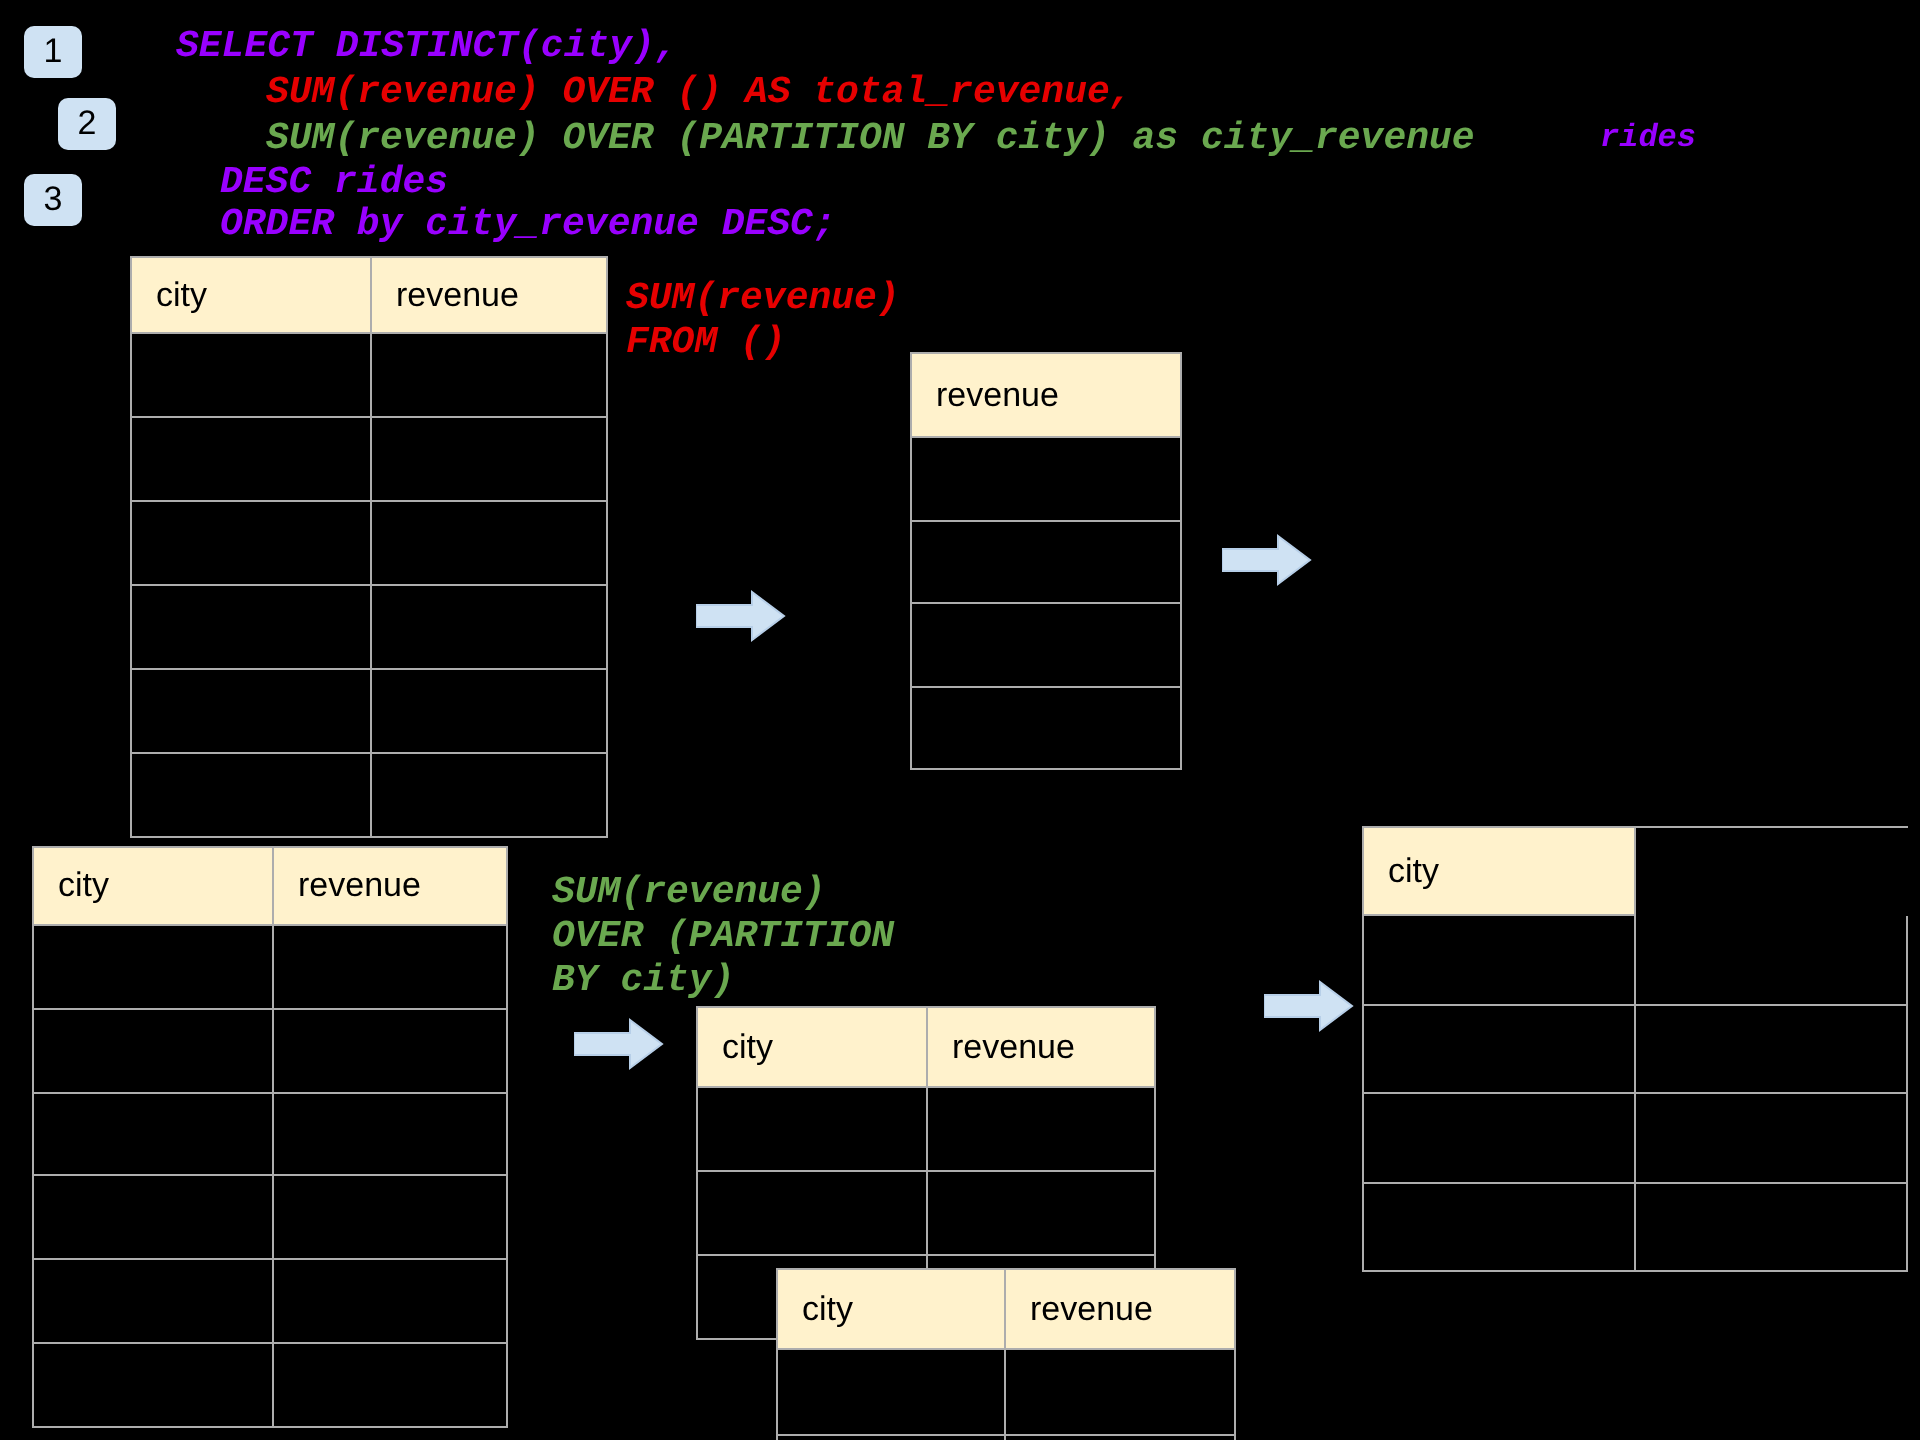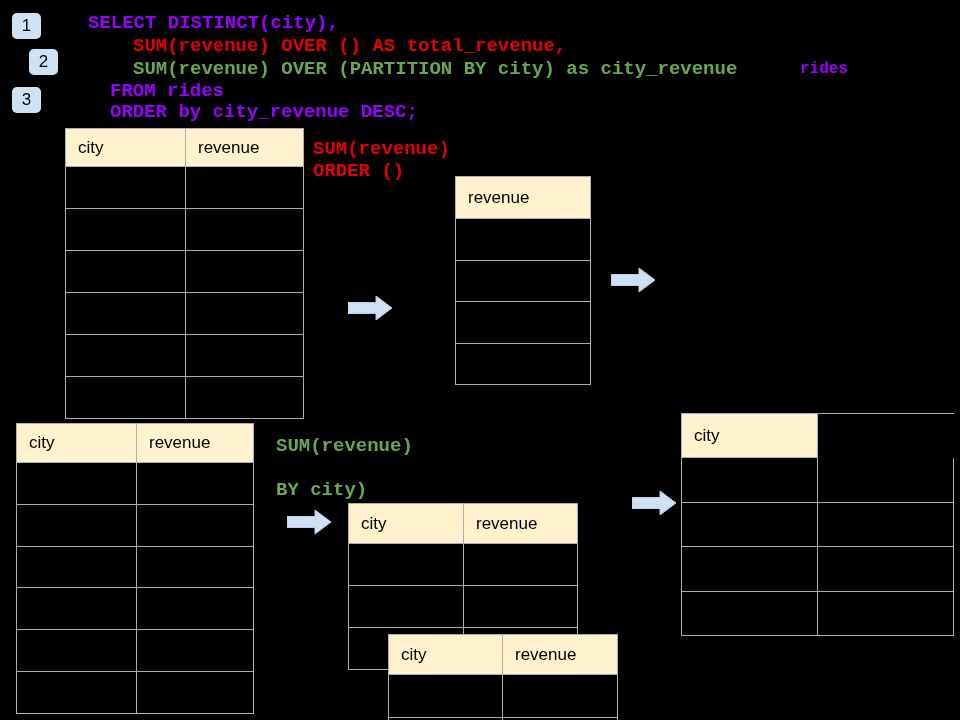--- a/index.html
+++ b/index.html
@@ -17,20 +17,21 @@
   }
 
   
   .code-line, .note-line {
     position: absolute;
     font-family: "Liberation Mono", "DejaVu Sans Mono", monospace;
     font-weight: bold;
     font-size: 19px;
     line-height: 20px;
     white-space: pre;
+    font-style: italic;
   }
   .purple { color: var(--purple); }
   .red    { color: var(--red); }
   .green  { color: var(--green); }
 
   #sql-l1 { left: 88px;  top: 13px; }
   #sql-l2 { left: 133px; top: 36px; }
   #sql-l3 { left: 133px; top: 59px; }
   #sql-l4 { left: 110px; top: 81px; }
   #sql-l5 { left: 110px; top: 102px; }
@@ -122,29 +123,30 @@
 
 <div id="canvas">
 
   <div class="badge" id="badge-1">1</div>
   <div class="badge" id="badge-2">2</div>
   <div class="badge" id="badge-3">3</div>
 
   <div class="code-line purple" id="sql-l1">SELECT DISTINCT(city),</div>
   <div class="code-line green" id="sql-l3">SUM(revenue) OVER (PARTITION BY city) as city_revenue</div>
   <div class="code-line red" id="sql-l2">SUM(revenue) OVER () AS total_revenue,</div>
-  <div class="code-line purple" id="sql-l4">FROM rides</div>
+  <div class="code-line purple" id="sql-l4">DESC rides</div>
   <div class="code-line purple" id="sql-l5">ORDER by city_revenue DESC;</div>
 
   <div class="note-line purple" id="from-note-2">rides</div>
 
   <div class="note-line red" id="total-note-1">SUM(revenue)</div>
-  <div class="note-line red" id="total-note-2">ORDER ()</div>
+  <div class="note-line red" id="total-note-2">FROM ()</div>
 
   <div class="note-line green" id="part-note-1">SUM(revenue)</div>
+  <div class="note-line green" id="part-note-2">OVER (PARTITION</div>
   <div class="note-line green" id="part-note-3">BY city)</div>
 
   <div class="dtable" id="t-rides-top">
       <div class="trow thead">
         <div class="tcell col0">city</div>
         <div class="tcell col1">revenue</div>
       </div>
       <div class="trow tbody-row">
         <div class="tcell col0"></div>
         <div class="tcell col1"></div>

